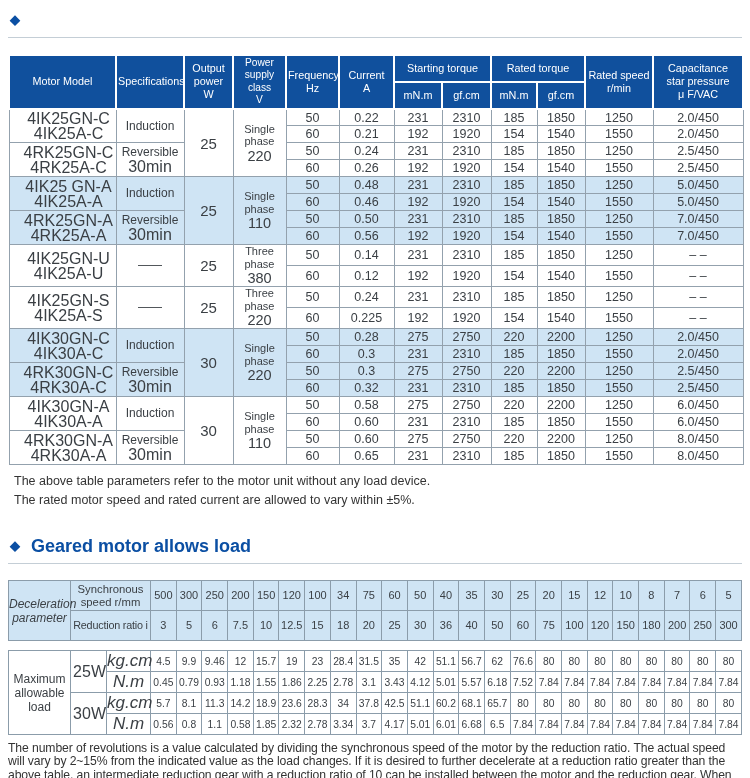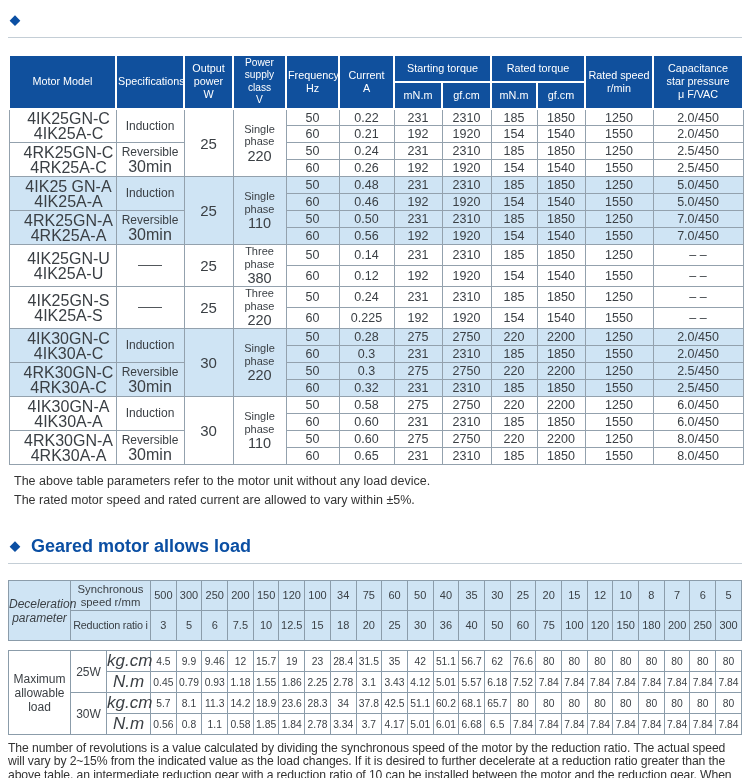--- a/index.html
+++ b/index.html
@@ -54,21 +54,21 @@
   .gt{width:734px;}
   .gt td{border:1px solid var(--border-2);text-align:center;vertical-align:middle;padding:0;}
   .gt-head{margin-top:16px;}
   .gt-head td{background:var(--shade-blue);font-size:11px;height:30px;line-height:13px;}
   .gt-head td.dec{font-size:12px;line-height:14px;font-style:italic;}
   .gt-head td.ssl{font-size:11.3px;}
   .gt-head td.rr{font-size:10.8px;letter-spacing:-0.2px;white-space:nowrap;}
   .gt-body{margin-top:9px;}
   .gt-body td{background:#fff;font-size:10.3px;height:18px;}
   .gt-body td.mal{font-size:12px;line-height:14px;}
-  .gt-body td.pwl{font-size:12px;}
+  .gt-body td.pwl{font-size:16px;text-align:right;}
   .gt-body td.unit{font-size:17px;font-style:italic;}
 
   .paragraph{
     margin-top:7px;width:734px;color:#333;
     font-size:12.2px;line-height:13.2px;letter-spacing:-0.1px;
   }
 </style>
 </head>
 <body>
 
@@ -601,21 +601,21 @@
           <td>80</td>
           <td>80</td>
         </tr>
         <tr>
           <td class="unit">N.m</td>
           <td>0.56</td>
           <td>0.8</td>
           <td>1.1</td>
           <td>0.58</td>
           <td>1.85</td>
-          <td>1.84</td>
+          <td>2.32</td>
           <td>2.78</td>
           <td>3.34</td>
           <td>3.7</td>
           <td>4.17</td>
           <td>5.01</td>
           <td>6.01</td>
           <td>6.68</td>
           <td>6.5</td>
           <td>7.84</td>
           <td>7.84</td>

